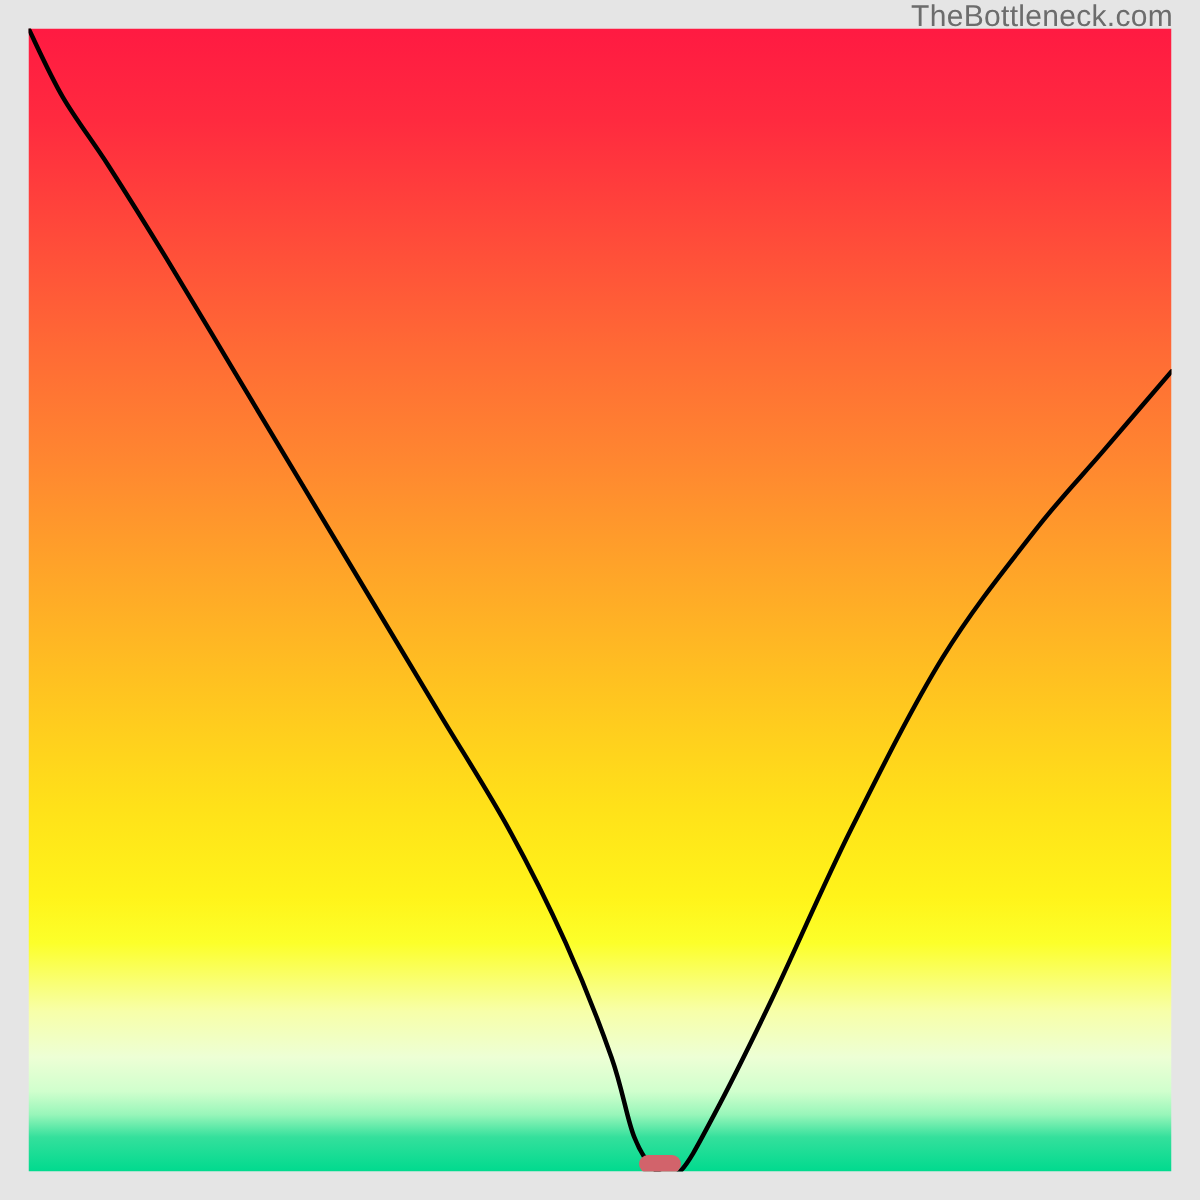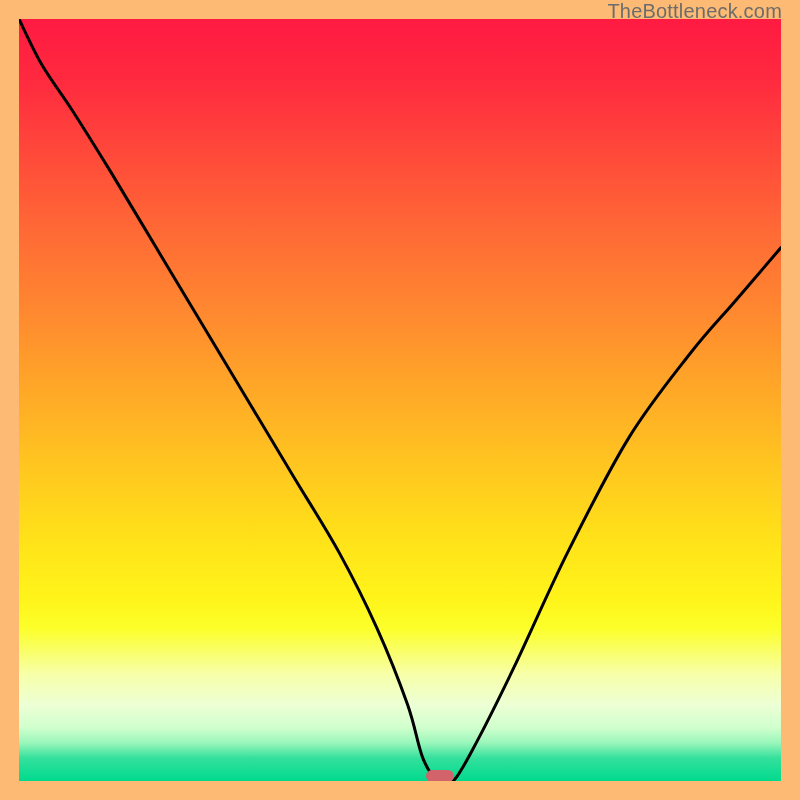--- a/index.html
+++ b/index.html
@@ -8,21 +8,21 @@
     width: 800px;
     height: 800px;
     background: #000;
     font-family: Arial, Helvetica, sans-serif;
     overflow: hidden;
   }
   .stage {
     position: relative;
     width: 800px;
     height: 800px;
-    background: #fdba74;
+    background: #e5e5e5;
   }
   .plot {
     position: absolute;
     left: 19px;
     top: 19px;
     width: 762px;
     height: 762px;
     overflow: hidden;
   }
   .grad {

